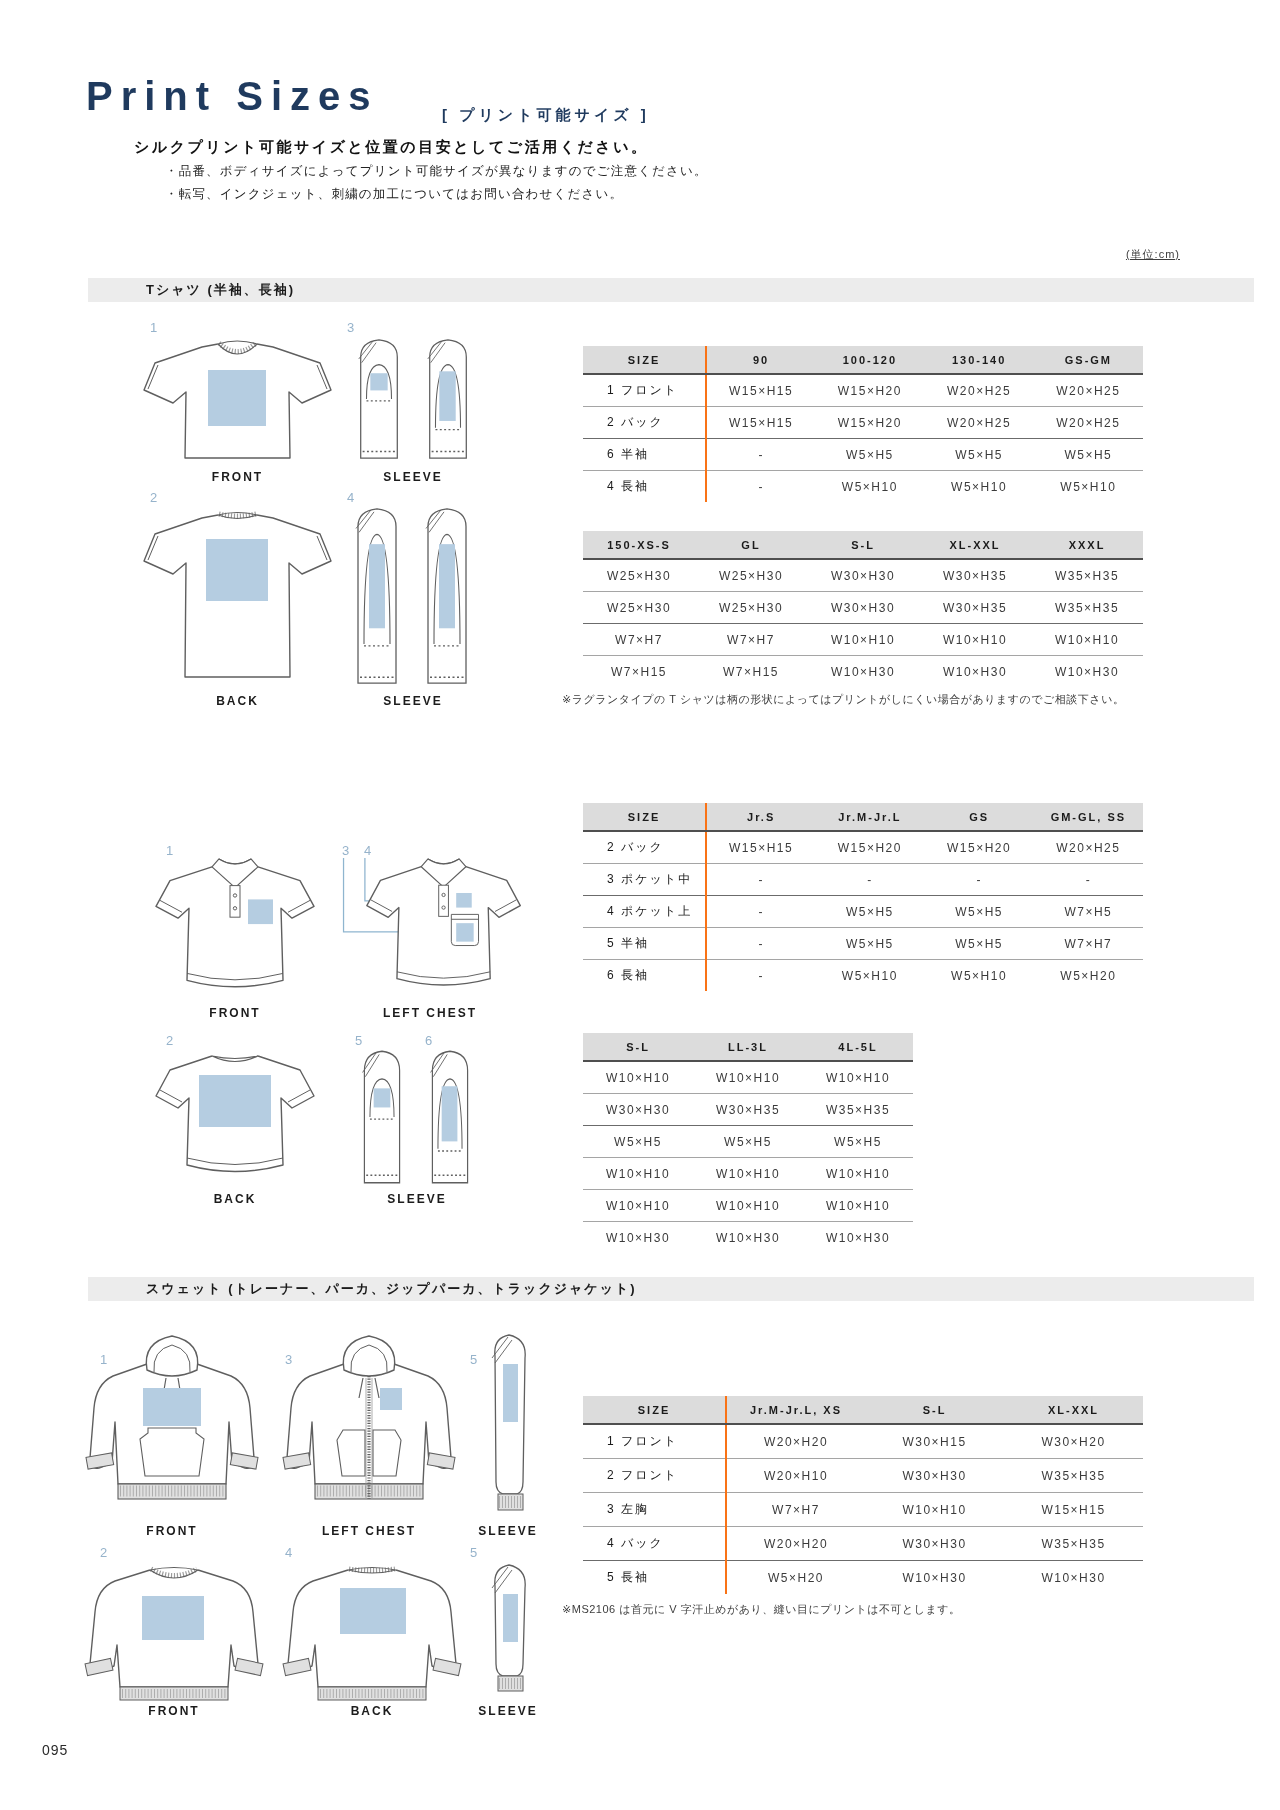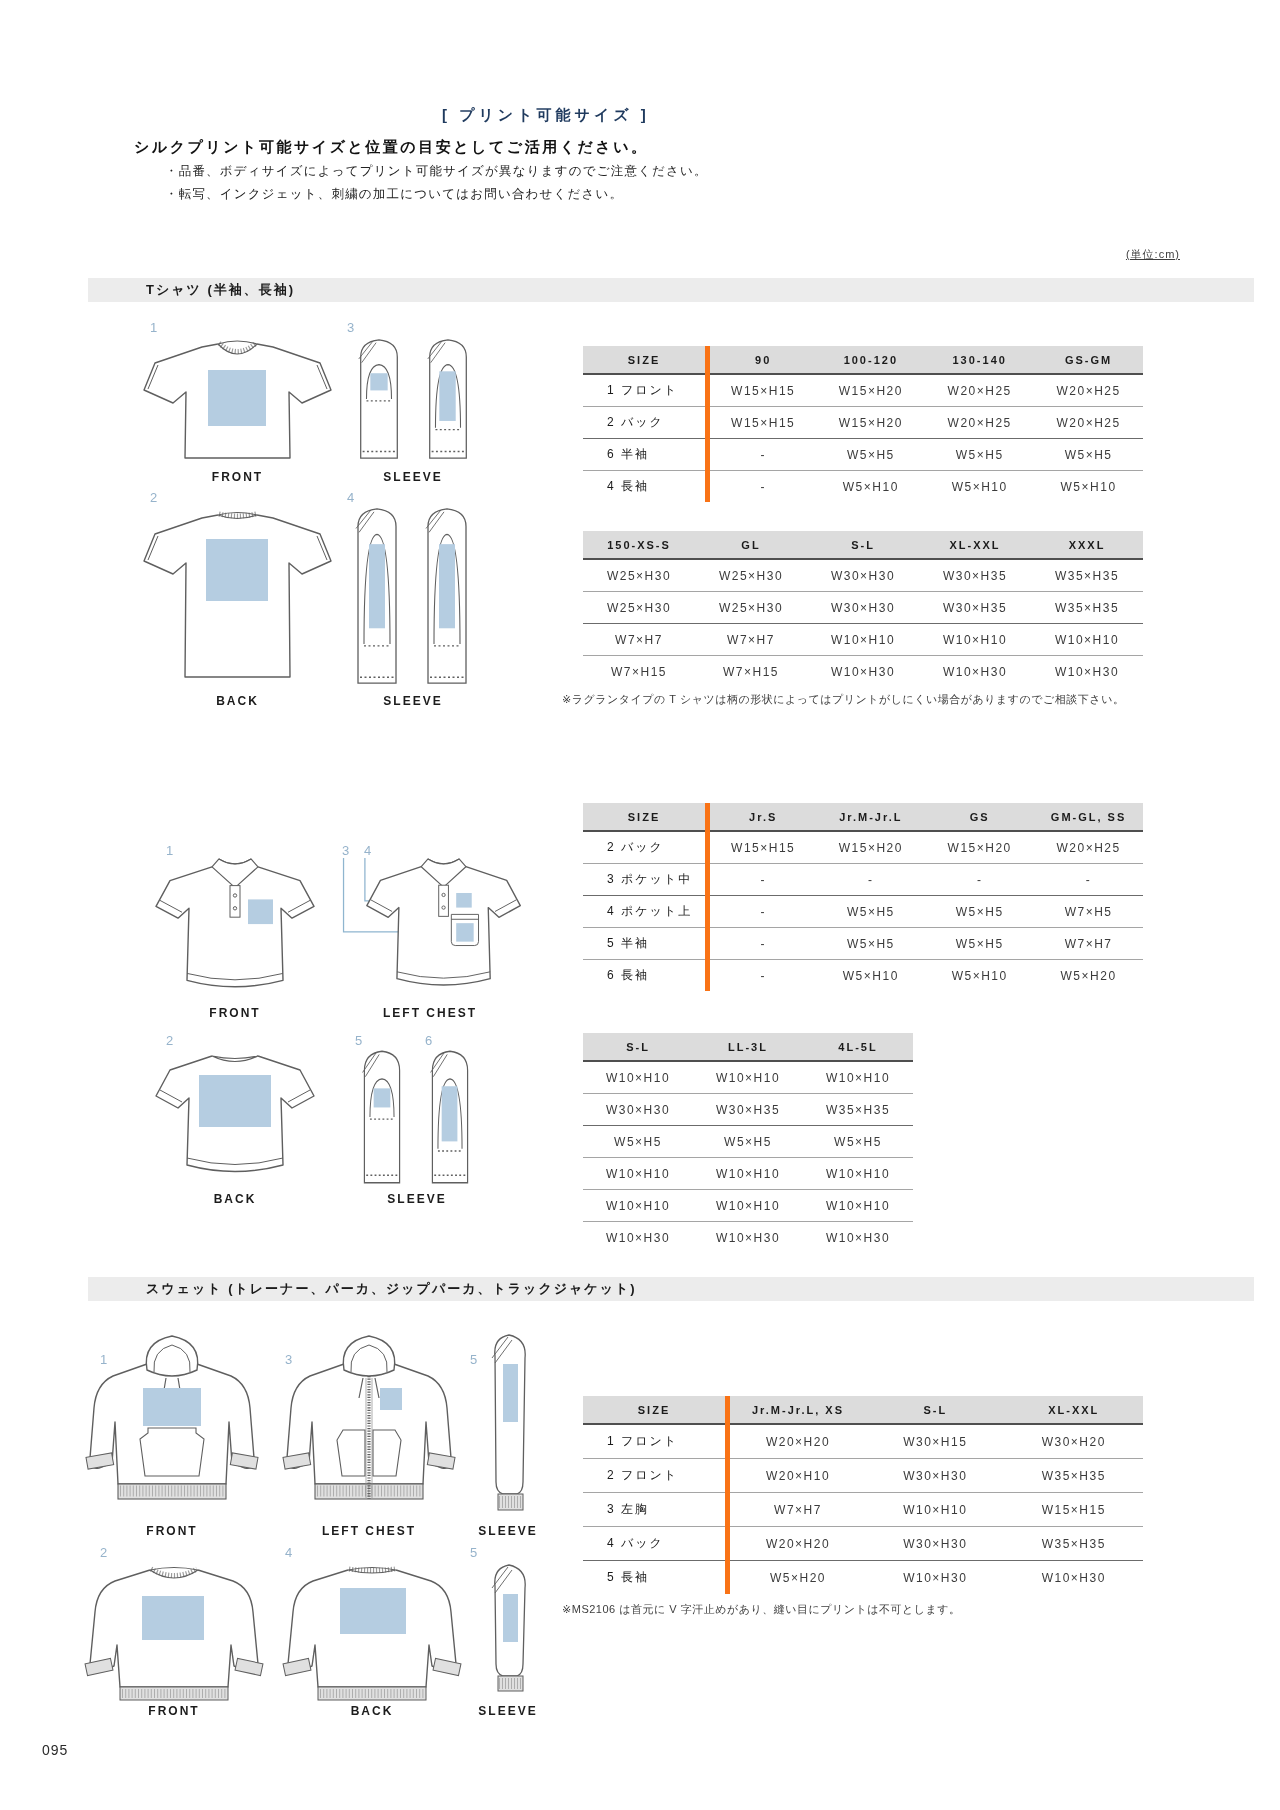--- a/index.html
+++ b/index.html
@@ -15,40 +15,41 @@
   .bar{left:88px;width:1122px;height:24px;background:#ececec;padding-left:44px;}
   .bar span{display:inline-block;font-size:13px;font-weight:bold;letter-spacing:2px;line-height:24px;padding-left:14px;color:#1b1b1b;}
   #bar-tshirt{top:278px;} #bar-polo{top:748px;} #bar-sweat{top:1277px;}
   .ptable{position:absolute;border-collapse:collapse;table-layout:fixed;}
   .ptable th{background:#dcdcdc;height:27px;font-size:11px;font-weight:bold;letter-spacing:2px;color:#1b1b1b;
              border-bottom:2px solid #4f4f4f;text-align:center;padding:0;}
   .ptable td{height:31px;font-size:12px;letter-spacing:1.5px;color:#3b3b3b;text-align:center;
              border-bottom:1px solid #a5a5a5;padding:0;}
   .ptable tr:last-child td{border-bottom:none;}
   .ptable td.labelcol{text-align:left;padding-left:24px;color:#1b1b1b;letter-spacing:2px;}
-  .divided th.labelcol,.divided td.labelcol{border-right:5px solid #f97316;}
+  .divided th.labelcol,.divided td.labelcol{border-right:2px solid #f97316;}
   #t1{left:583px;top:346px;width:560px;} #t1 th:first-child{width:122px;}
   #t2{left:583px;top:531px;width:560px;}
   #p1{left:583px;top:803px;width:560px;} #p1 th:first-child{width:122px;}
   #p2{left:583px;top:1033px;width:330px;}
   #ts{left:583px;top:1396px;width:560px;} #ts th:first-child{width:142px;} #ts td{height:33px;}
   #t1 tr:nth-child(2) td,#t2 tr:nth-child(2) td,#p1 tr:nth-child(2) td,
   #p2 tr:nth-child(2) td,#ts tr:nth-child(4) td{border-bottom:1.6px solid #6b6b6b;}
   .tnote{position:absolute;font-size:11px;letter-spacing:0.5px;color:#3d3d3d;}
   #note-tshirt{left:562px;top:692px;} #note-sweat{left:562px;top:1602px;}
   .num{position:absolute;font-size:13px;color:#96b3cb;letter-spacing:1px;}
   .glabel{position:absolute;font-size:12px;font-weight:bold;letter-spacing:2px;color:#1c1c1c;text-align:center;}
   .diag{position:absolute;} .diag svg{display:block;width:100%;height:100%;}
   #pagenum{left:42px;top:1742px;font-size:14px;letter-spacing:1px;color:#2a2a2a;}
 </style>
 </head>
 <body>
 
 <div class="page">
 
+  <div class="abs" id="title">Print Sizes</div>
   <div class="abs" id="subtitle">[ プリント可能サイズ ]</div>
   <div class="abs" id="lead">シルクプリント可能サイズと位置の目安としてご活用ください。</div>
   <div class="abs headnote" id="hnote1">・品番、ボディサイズによってプリント可能サイズが異なりますのでご注意ください。</div>
   <div class="abs headnote" id="hnote2">・転写、インクジェット、刺繍の加工についてはお問い合わせください。</div>
   <div class="abs" id="unit">(単位:cm)</div>
 
   <div class="abs bar" id="bar-tshirt">
     <span>Tシャツ (半袖、長袖)</span>
   </div>
 

